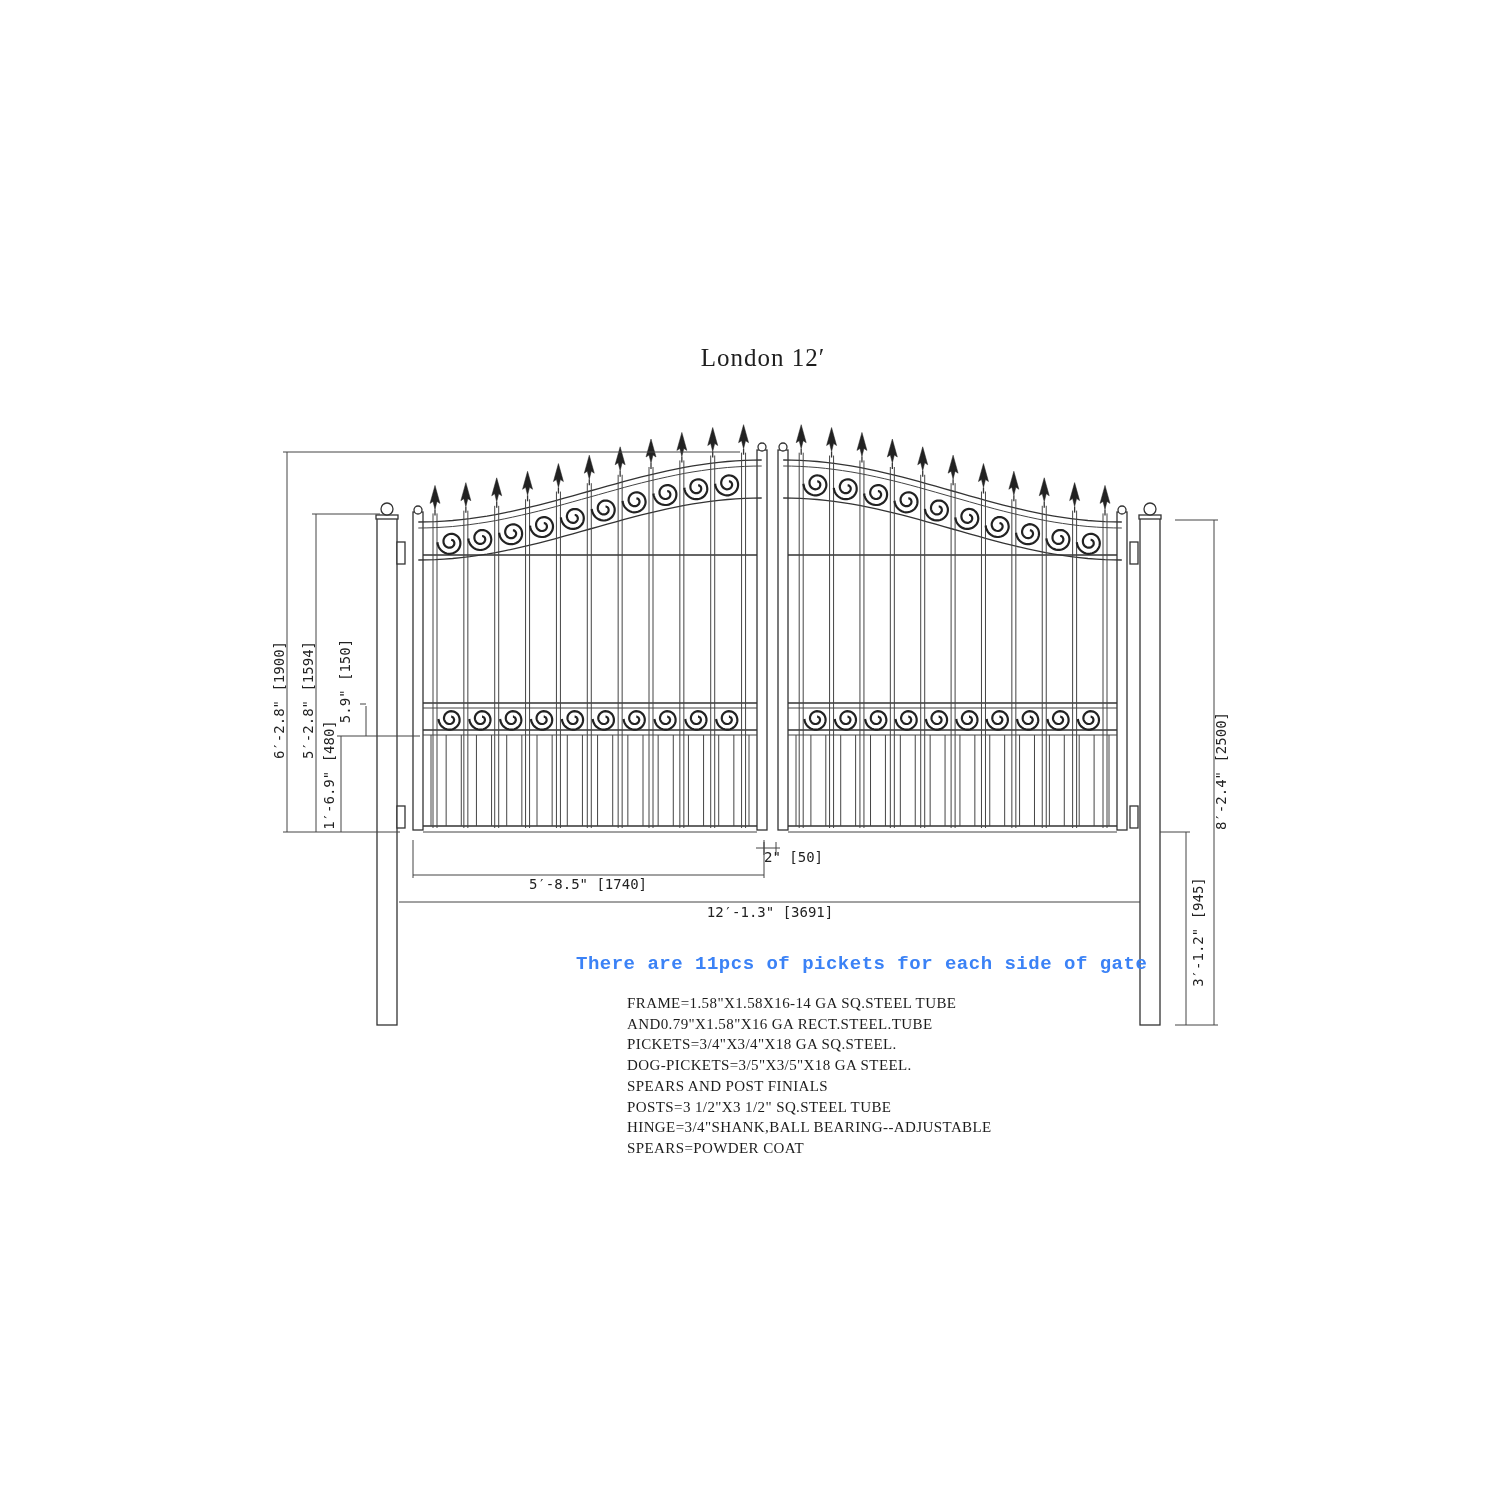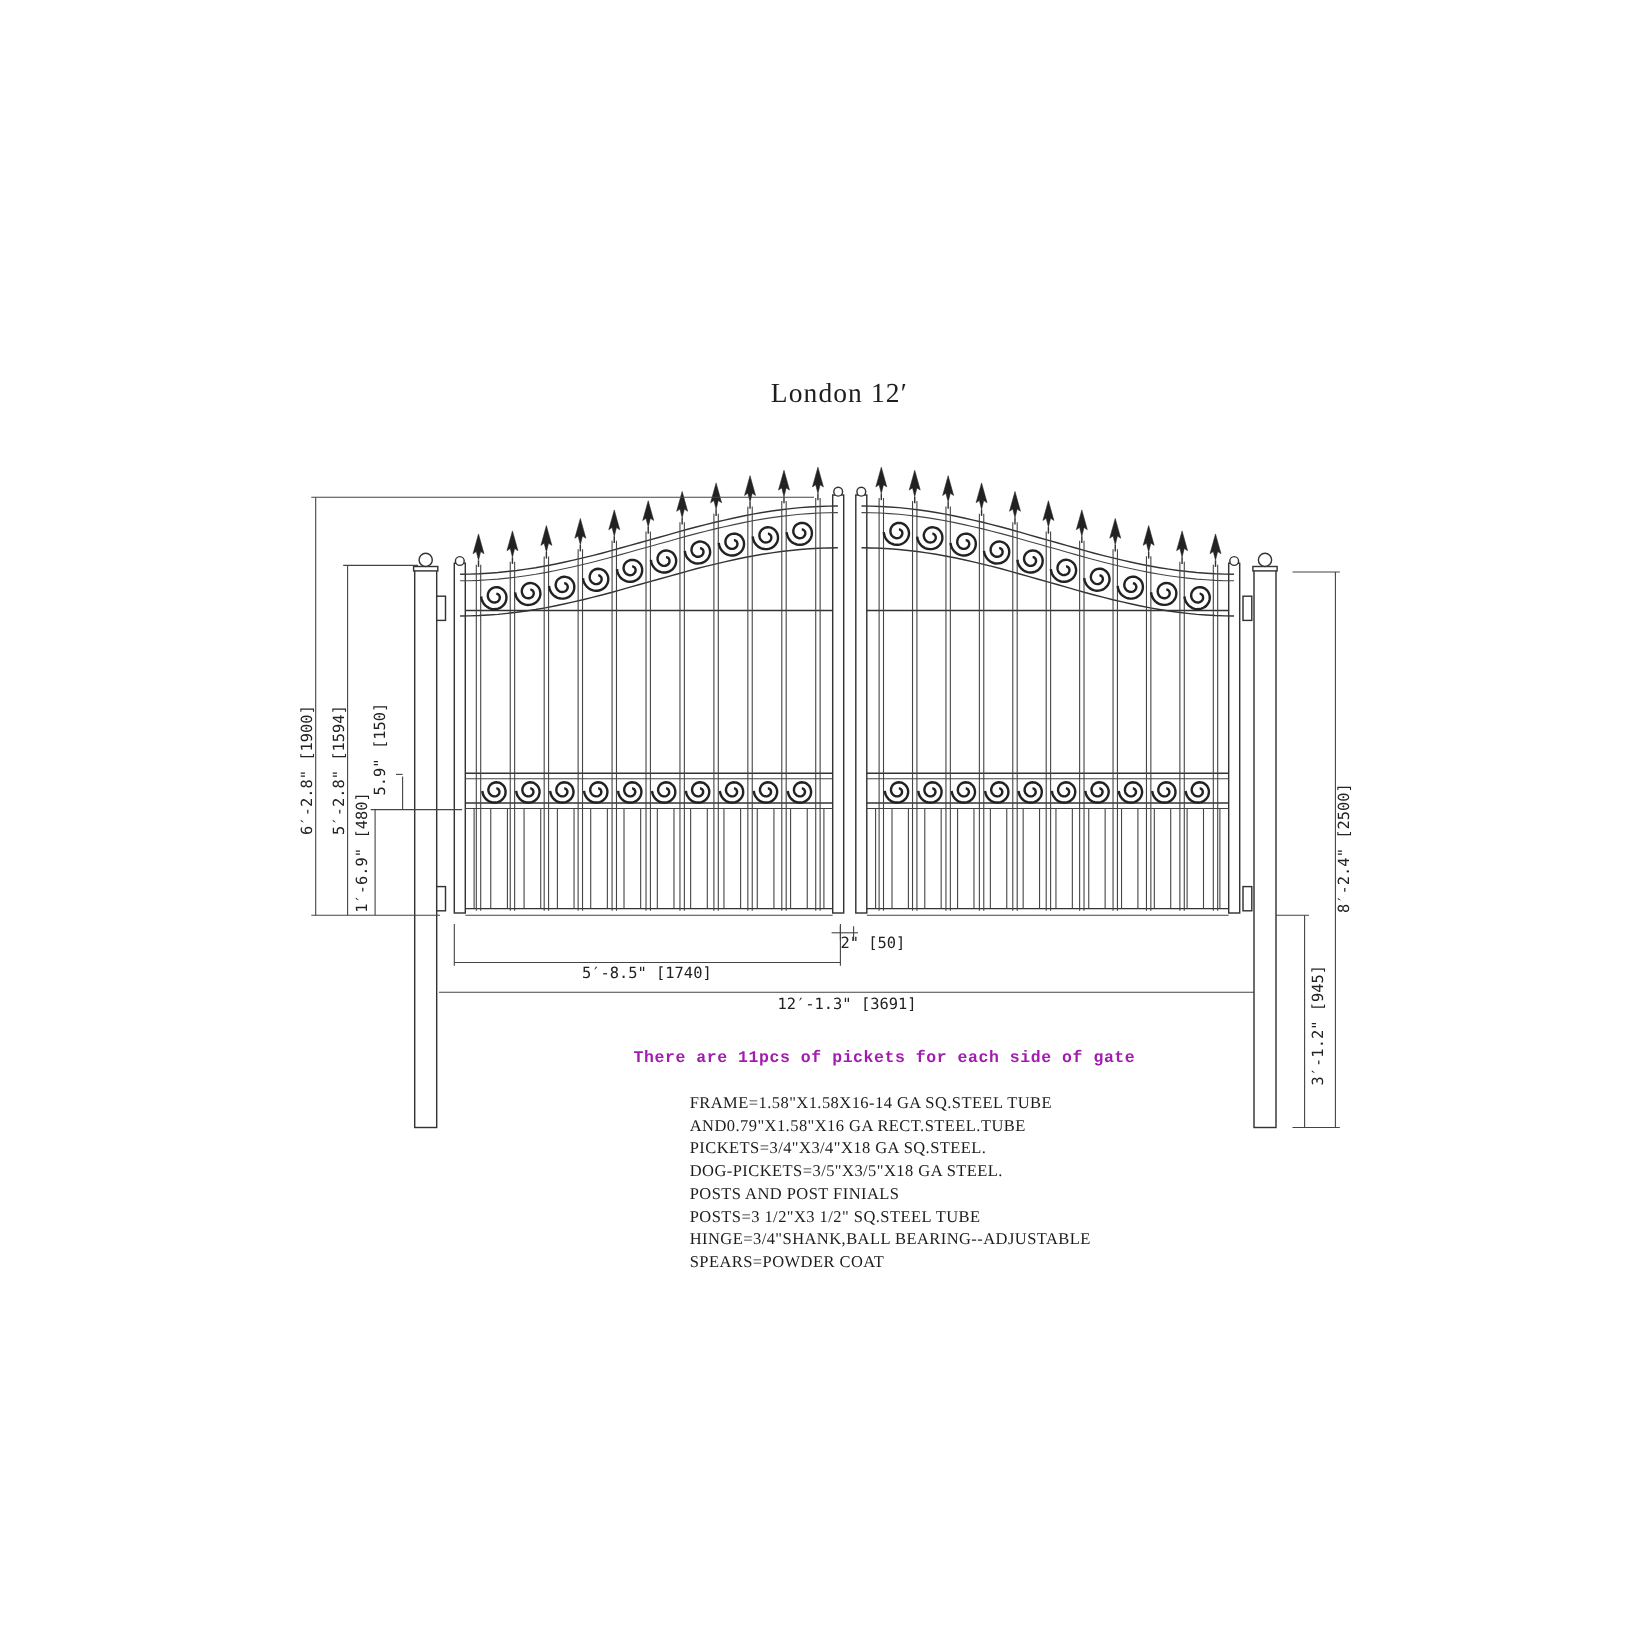--- a/index.html
+++ b/index.html
@@ -3,21 +3,21 @@
 <meta charset="utf-8">
 <style>
   html, body { margin: 0; padding: 0; background: #ffffff; }
   body { width: 1500px; height: 1500px; position: relative; overflow: hidden;
          font-family: "Liberation Serif", serif; color: #1a1a1a; }
   #drawing { position: absolute; left: 0; top: 0; width: 1500px; height: 1500px; }
   .title { position: absolute; left: 0; width: 1526px; top: 344px; text-align: center;
            font-family: "Liberation Serif", serif; font-size: 25px; letter-spacing: 1px; color: #1e1e1e; }
   .dim { font-family: "DejaVu Sans Mono", monospace; font-size: 14px; fill: #222; }
   .note { position: absolute; left: 576px; top: 953px; font-family: "Liberation Mono", monospace;
-          font-size: 15px; font-weight: bold; color: #a21caf; letter-spacing: 0.5px; white-space: pre; }
+          font-size: 19px; font-weight: bold; color: #3b82f6; letter-spacing: 0.5px; white-space: pre; }
   .specs { position: absolute; left: 627px; top: 993px; font-family: "Liberation Serif", serif;
            font-size: 15px; color: #1c1c1c; line-height: 20.7px; letter-spacing: 0.4px; }
   .specs div { white-space: pre; }
   .ln { stroke: #333; stroke-width: 1.3; fill: none; }
   .ln2 { stroke: #444; stroke-width: 1; fill: none; }
   .fill-w { fill: #fff; }
   .scroll { stroke: #222; stroke-width: 2.2; fill: none; }
   .spear { fill: #222; stroke: #222; stroke-width: 0.5; }
 </style>
 </head>
@@ -277,17 +277,17 @@
   <text class="dim" x="770" y="917" text-anchor="middle">12′-1.3" [3691]</text>
 </svg>
 
 <div class="note">There are 11pcs of pickets for each side of gate</div>
 
 <div class="specs">
   <div>FRAME=1.58"X1.58X16-14 GA SQ.STEEL TUBE</div>
   <div>AND0.79"X1.58"X16 GA RECT.STEEL.TUBE</div>
   <div>PICKETS=3/4"X3/4"X18 GA SQ.STEEL.</div>
   <div>DOG-PICKETS=3/5"X3/5"X18 GA STEEL.</div>
-  <div>POSTS AND POST FINIALS</div>
+  <div>SPEARS AND POST FINIALS</div>
   <div>POSTS=3 1/2"X3 1/2" SQ.STEEL TUBE</div>
   <div>HINGE=3/4"SHANK,BALL BEARING--ADJUSTABLE</div>
   <div>SPEARS=POWDER COAT</div>
 </div>
 
 </body></html>

